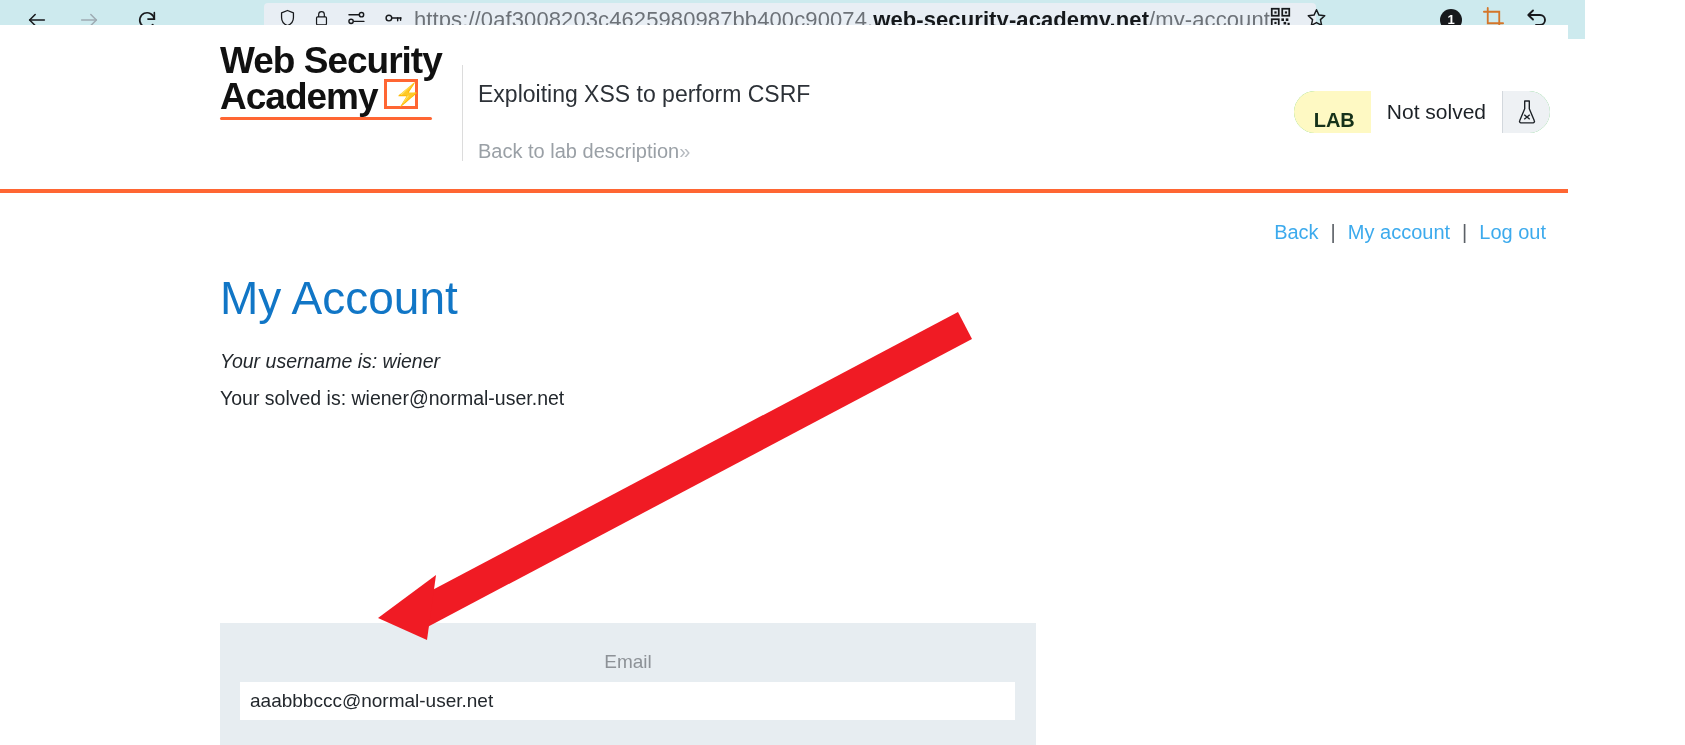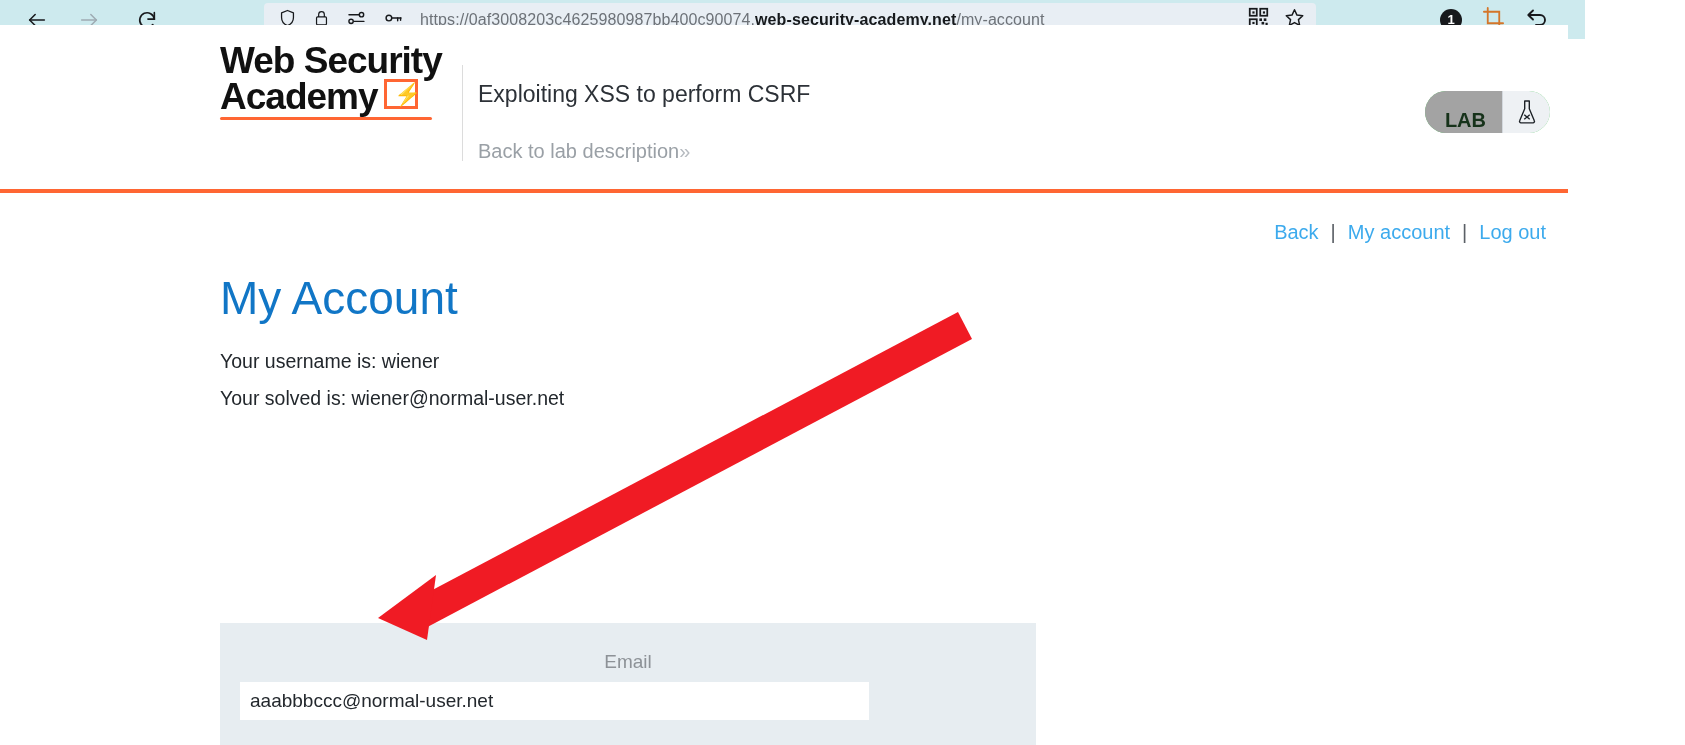--- a/index.html
+++ b/index.html
@@ -22,22 +22,22 @@
   .urlbar {
     position: absolute; left: 264px; top: 3px;
     width: 1052px; height: 33px;
     background: #e8eef4;
     border-radius: 4px;
     display: flex; align-items: center;
     padding: 0 10px 0 14px;
   }
   .url-icons { display: flex; align-items: center; gap: 16px; }
   .url-text {
-    margin-left: 16px;
-    font-size: 16px;
+    margin-left: 10px;
+    font-size: 22px;
     color: #6d7278;
     letter-spacing: 0.1px;
     white-space: nowrap;
   }
   .url-text b { color: #16191c; font-weight: 700; }
   .url-right { margin-left: auto; display: flex; align-items: center; gap: 14px; }
   .chrome-right {
     position: absolute; left: 1440px; top: 0;
     height: 39px; display: flex; align-items: center; gap: 20px;
   }
@@ -98,21 +98,21 @@
   .lab-status {
     position: absolute; right: 18px; top: 66px;
     display: flex; align-items: stretch;
     height: 42px;
     border-radius: 21px;
     overflow: hidden;
     background: #fff;
     box-shadow: 0 0 0 2px #5ecb6a inset;
   }
   .lab-tag {
-    background: #a3a3a3; color: #16321a;
+    background: #fef9c3; color: #16321a;
     font-weight: 700; font-size: 20px;
     display: flex; align-items: center;
     padding: 16px 16px 0 20px;
   }
   .lab-state {
     background: #fff; color: #1c2126;
     font-size: 21px;
     display: flex; align-items: center;
     padding: 0 16px;
   }
@@ -133,37 +133,37 @@
   .top-nav .sep { color: #5b6066; }
 
   .acct-title {
     position: absolute; left: 220px; top: 78px;
     font-size: 46px; color: #1176c6; font-weight: 400;
   }
   .acct-line {
     position: absolute; left: 220px;
     font-size: 19.5px; color: #22272c;
   }
-  .acct-user { top: 157px; }
+  .acct-user { top: 157px; font-style: italic; }
   .acct-mail { top: 194px; }
 
   .form-box {
     position: absolute; left: 220px; top: 430px;
     width: 816px; height: 198px;
     background: #e7edf1;
     padding: 28px 20px 0 20px;
   }
   .form-label {
     font-size: 19px; color: #8d9297;
     margin-bottom: 9px;
     text-align: center;
   }
   .form-input {
     display: block;
-    width: 629px; height: 38px;
+    width: 775px; height: 38px;
     background: #fff;
     border: none; outline: none;
     font-size: 19px; color: #23282d;
     font-family: "Liberation Sans", sans-serif;
     padding: 0 10px;
   }
 
   
   .arrow-layer {
     position: absolute; left: 0; top: 0;
@@ -287,20 +287,21 @@
 
     <div class="lab-title">Exploiting XSS to perform CSRF</div>
 
     <div class="back-link">
       <span>Back to lab description</span>
       <span class="chev">»</span>
     </div>
 
     <div class="lab-status">
       <div class="lab-tag">LAB</div>
+      <div class="lab-state">Not solved</div>
       <div class="lab-flask">
         <svg width="22" height="26" viewBox="0 0 24 28" fill="none" stroke="#1c2126" stroke-width="1.5" stroke-linejoin="round">
           <path d="M9.5 2h5v8.5l5.5 13a1.6 1.6 0 0 1-1.5 2.3H5.5A1.6 1.6 0 0 1 4 23.5l5.5-13z"></path>
           <path d="M9 17l6 5"></path>
             <path d="M15 17l-6 5"></path>
         </svg>
       </div>
     </div>
   </div>
 

